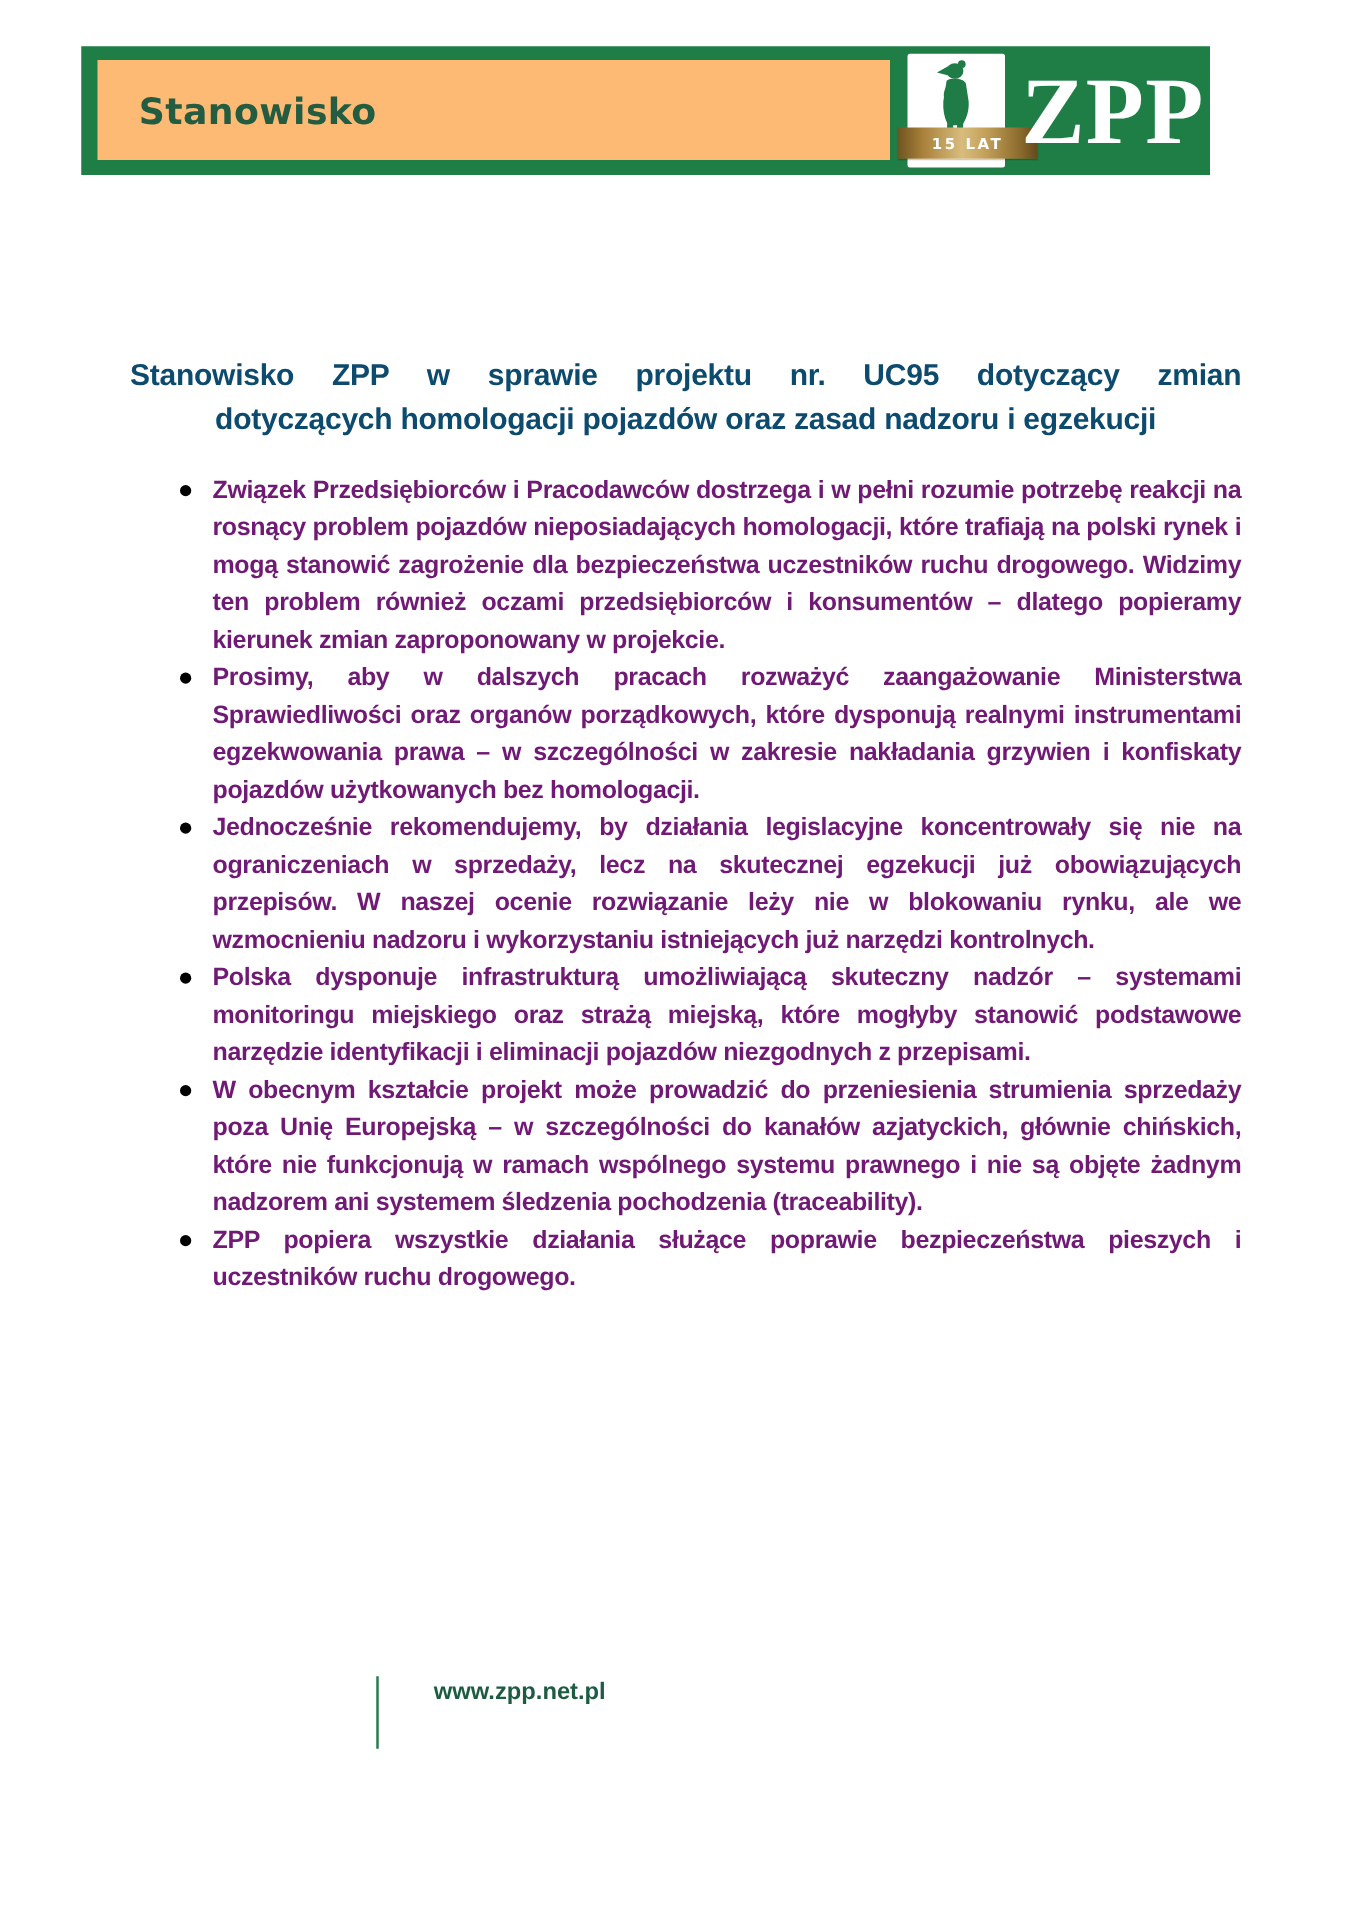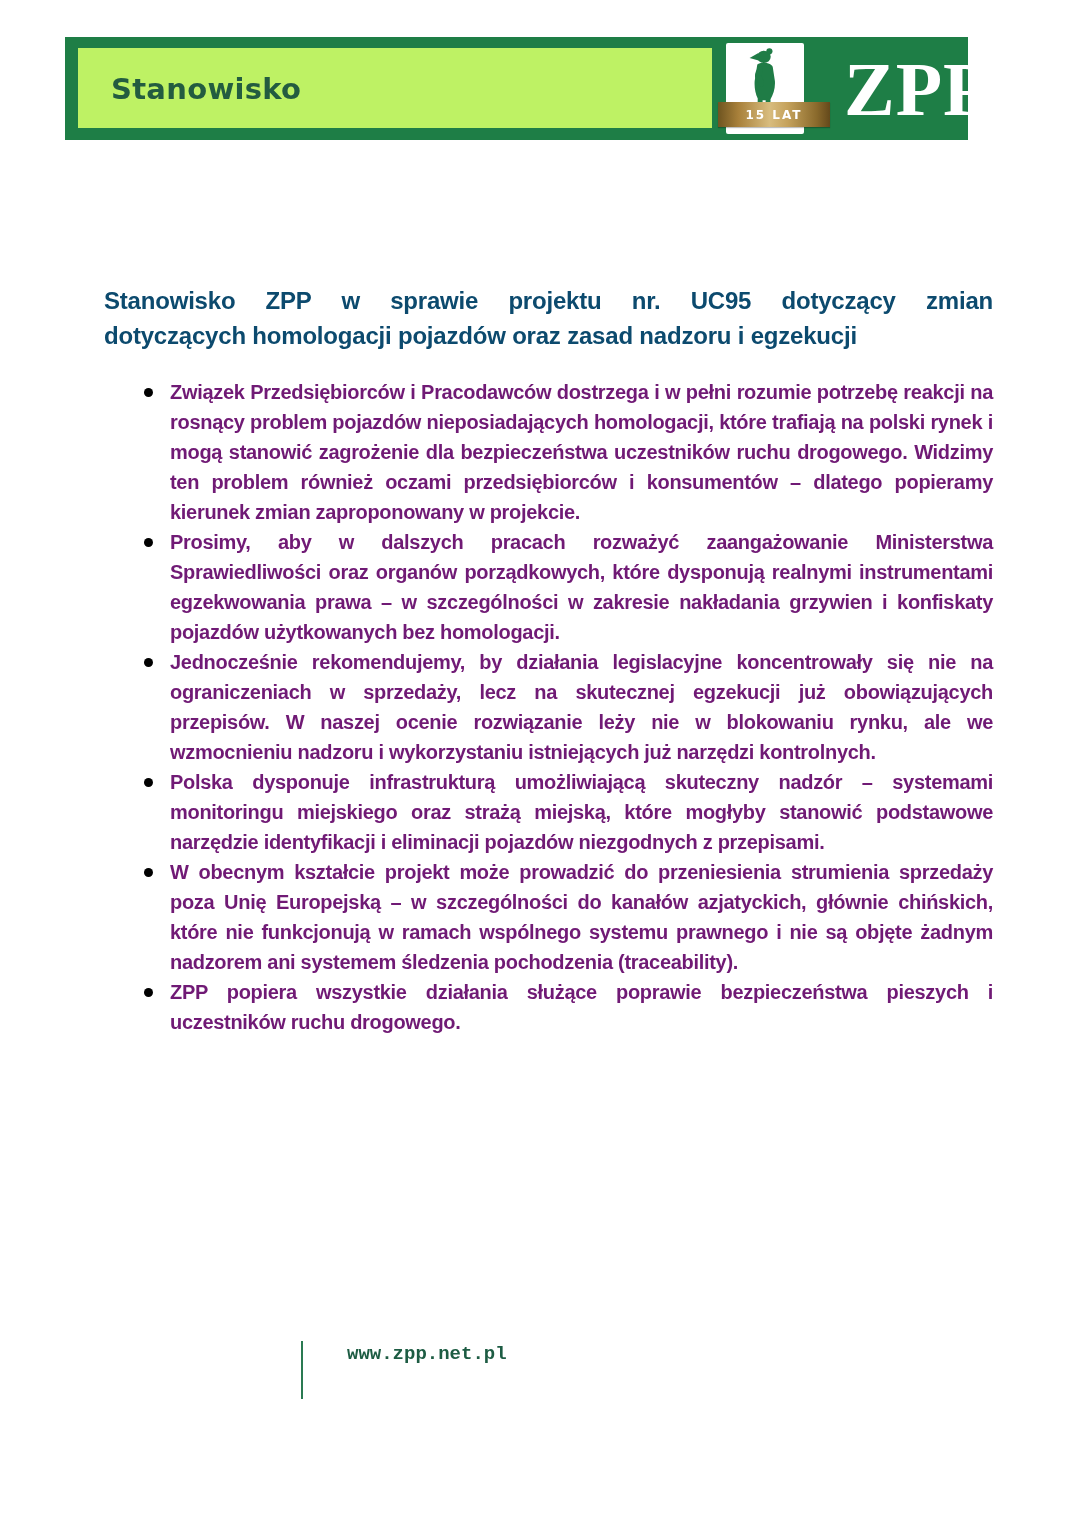--- a/index.html
+++ b/index.html
@@ -16,21 +16,21 @@
   .banner {
     position: absolute;
     left: 65px; top: 37px;
     width: 903px; height: 103px;
     background: #1E7E46;
   }
   .banner-whitebox {
     position: absolute;
     left: 13px; top: 11px;
     width: 634px; height: 80px;
-    background: #bef264;
+    background: #fdba74;
   }
   .banner-label {
     position: absolute;
     left: 33px; top: 24px;
     font-family: "DejaVu Sans", sans-serif;
     font-size: 29px;
     font-weight: 600;
     color: #235C40;
     letter-spacing: 0.3px;
   }
@@ -61,21 +61,20 @@
     position: absolute;
     left: 752px; top: 0;
     width: 216px; height: 103px;
     display: flex; align-items: center;
     font-family: "Liberation Serif", serif;
     font-size: 76px;
     font-weight: bold;
     color: #ffffff;
     letter-spacing: 1px;
     line-height: 1;
-    margin-left: 27px;
   }
 
   
   .dateline {
     position: absolute;
     left: 104px; top: 220px;
     width: 833px;
     text-align: right;
     font-size: 23px;
     font-style: italic;
@@ -85,21 +84,21 @@
     position: absolute;
     left: 104px; top: 283px;
     width: 889px;
     color: #0c4a6e;
     font-weight: bold;
     font-size: 24px;
     line-height: 35px;
     letter-spacing: -0.2px;
   }
   .doc-title .line1 { text-align: justify; text-align-last: justify; }
-  .doc-title .line2 { text-align: left; }
+  .doc-title .line2 { text-align: center; }
 
   .bullet-list {
     position: absolute;
     left: 143px; top: 377px;
     width: 850px;
     list-style: none;
     margin: 0; padding: 0;
   }
   .bullet-list li {
     position: relative;
@@ -131,21 +130,21 @@
   }
   .footer-divider {
     position: absolute;
     left: 301px; top: 1341px;
     width: 2px; height: 58px;
     background: #2A7A52;
   }
   .footer-site {
     position: absolute;
     left: 347px; top: 1343px;
-    font-family: Liberation Mono, monospace;
+    font-family: Liberation Sans, sans-serif;
     font-size: 19px;
     font-weight: bold;
     color: #1D5C43;
   }
 </style>
 </head>
 <body>
 
 <div class="page">
 

